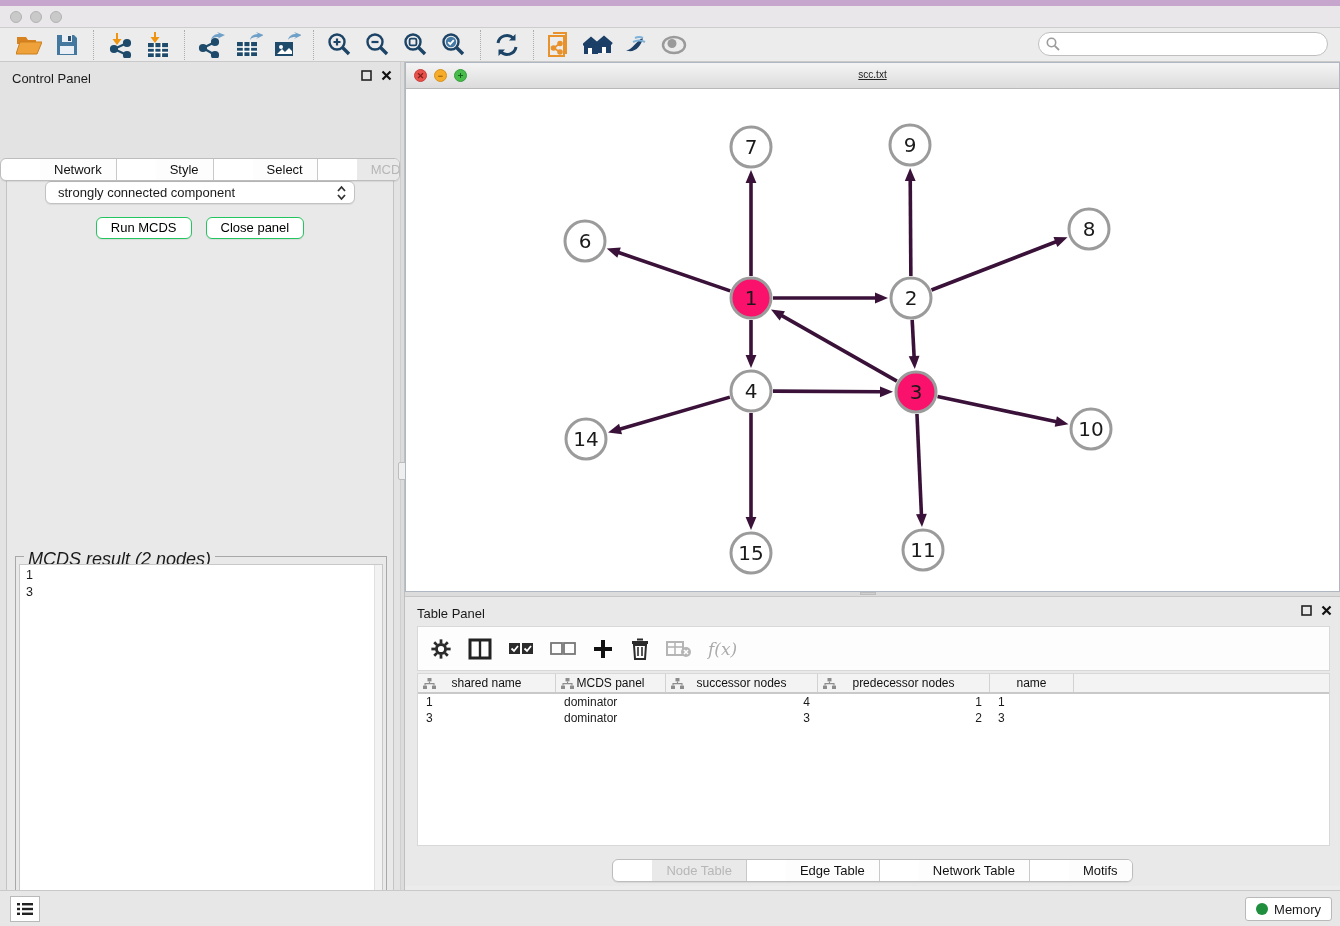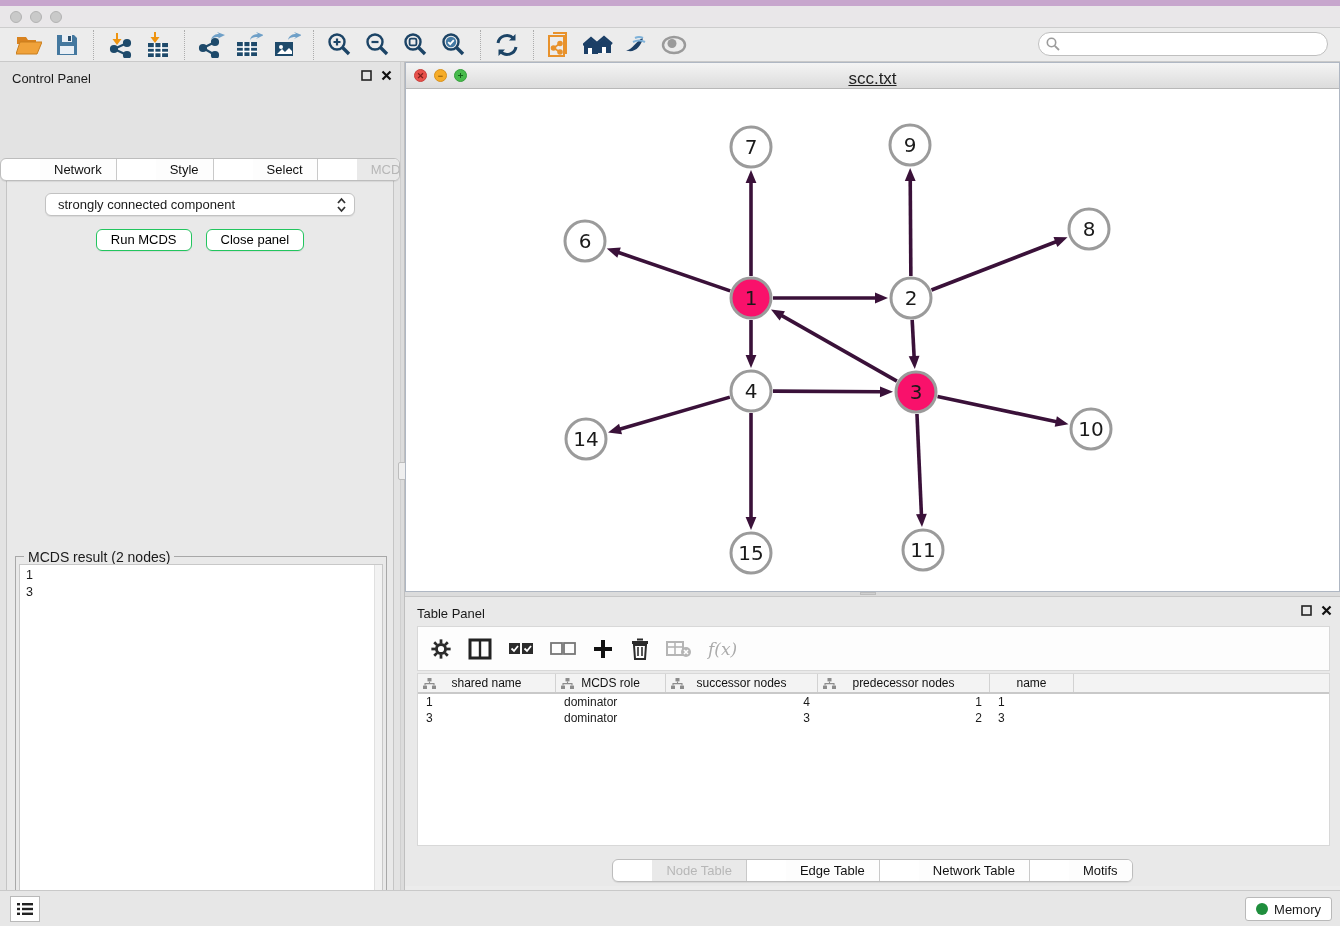--- a/index.html
+++ b/index.html
@@ -26,44 +26,44 @@
   .panel-head { height:32px; position:relative; }
   .panel-head .ptitle { position:absolute; left:12px; top:9px; font-size:13px; color:#1a1a1a; }
   .win-ctrls { position:absolute; right:8px; top:8px; display:flex; gap:9px; align-items:center; }
   .cp-tabs { position:absolute; left:0; right:0; top:96px; display:flex; justify-content:center; z-index:3; }
   .tabseg { display:inline-flex; border:1px solid #BDBDBD; border-radius:6px; overflow:hidden; background:#fff; box-shadow:0 1px 1px rgba(0,0,0,.08); }
   .tabseg .tab { padding:3px 14px; font-size:13px; background:#FDFDFD; color:#111; border-right:1px solid #C9C9C9; cursor:default;margin-left:39px; }
   .tabseg .tab:last-child { border-right:none; }
   .tabseg .tab.active { background:#E9E9E9; color:#B7B7B7; }
   #cp-content { position:absolute; left:6px; top:117px; width:388px; height:758px; background:#E9E9E9; border:1px solid #C5C5C5; }
   #opt-label { margin-top:20px; text-align:center; font-size:13px; }
-  #opt-select { position:relative; margin:13px auto 0; width:310px; height:23px; background:#fff; border:1px solid #C2C2C2; border-radius:6px; box-shadow:0 1px 1px rgba(0,0,0,.07); font-size:13px; line-height:21px; padding-left:12px; }
+  #opt-select { position:relative; margin:1px auto 0; width:310px; height:23px; background:#fff; border:1px solid #C2C2C2; border-radius:6px; box-shadow:0 1px 1px rgba(0,0,0,.07); font-size:13px; line-height:21px; padding-left:12px; }
   #opt-select .chev { position:absolute; right:7px; top:3px; }
   .btn-row { margin-top:13px; display:flex; justify-content:center; gap:14px; }
   .mac-btn { min-width:95px; height:22px; background:#fff; border:1px solid #22c55e; border-radius:6px; font-size:13px; text-align:center; line-height:20px; padding:0 14px; box-shadow:0 1px 1px rgba(0,0,0,.07); }
   #result-box { position:absolute; left:8px; top:376px; width:372px; height:376px; border:1px solid #A8A8A8; background:#E9E9E9; }
-  #result-legend { position:absolute; left:8px; top:-8px; background:#E9E9E9; padding:0 4px; font-size:14px; }
+  #result-legend { position:absolute; left:8px; top:-8px; background:#E9E9E9; padding:0 4px; font-size:18px;font-style:italic; }
   #result-inner { position:absolute; left:3px; top:7px; right:3px; bottom:3px; background:#fff; border:1px solid #C8C8C8; font-size:12.5px; line-height:17px; padding:2px 6px; position:absolute; }
   #result-inner .sbar { position:absolute; right:0; top:0; bottom:0; width:8px; background:#F2F2F2; border-left:1px solid #E0E0E0; }
 
   
   #vsplit { position:absolute; left:400px; top:62px; width:5px; height:828px; background:#DCDCDC; border-left:1px solid #CFCFCF; border-right:1px solid #BFBFBF; }
   #vsplit .grip { position:absolute; left:-3px; top:400px; width:9px; height:18px; background:#EFEFEF; border:1px solid #BDBDBD; border-radius:2px; }
   #hsplit { position:absolute; left:405px; top:592px; width:935px; height:4px; background:#DCDCDC; }
   #hsplit .grip { position:absolute; left:455px; top:0px; width:16px; height:3px; background:#CFCFCF; border:1px solid #BDBDBD; }
 
   
   #net-window { position:absolute; left:405px; top:62px; width:935px; height:530px; background:#fff; border:1px solid #AFB7C3; }
   #net-titlebar { height:26px; background:linear-gradient(#F4F4F4,#DCDCDC); border-bottom:1px solid #B8B8B8; position:relative; }
   .tl { width:13px; height:13px; border-radius:50%; display:flex; align-items:center; justify-content:center; font-size:9px; font-weight:bold; }
   .tl.red { background:#E8504A; border:1px solid #C8403C; color:#7E1D1A; }
   .tl.yel { background:#F6AC28; border:1px solid #D8921C; color:#8C5A07; }
   .tl.grn { background:#47BB4C; border:1px solid #35A03C; color:#14611B; }
   #net-titlebar .lights2 { position:absolute; left:8px; top:6px; display:flex; gap:7px; }
-  #net-titlebar .title { position:absolute; left:0; right:0; top:6px; text-align:center; font-size:17px; color:#222;text-decoration:underline; }
+  #net-titlebar .title { position:absolute; left:0; right:0; top:6px; text-align:center; font-size:10px; color:#222;text-decoration:underline; }
   #net-canvas { position:absolute; left:0; top:26px; width:933px; height:502px; background:#fff; }
 
   
   #table-panel { position:absolute; left:405px; top:596px; width:935px; height:290px; background:#E9E9E9; border-top:1px solid #C6C6C6; }
   #tp-toolbar { position:absolute; left:12px; top:29px; width:913px; height:45px; background:#FDFDFD; border:1px solid #D8D8D8; display:flex; align-items:center; padding-left:12px; gap:16px; }
   #tp-table { position:absolute; left:12px; top:76px; width:913px; height:173px; background:#fff; border:1px solid #D8D8D8; font-size:12px; }
   #tp-head { display:flex; height:20px; background:#F3F3F3; border-bottom:2px solid #C9C9C9; }
   .th { position:relative; border-right:1px solid #D2D2D2; display:flex; align-items:center; justify-content:center; font-size:12px; color:#111; }
   .th svg { position:absolute; left:5px; top:4px; }
   .tr { display:flex; height:16px; }
@@ -448,21 +448,21 @@
         </div>
         <div class="th c1">
           <svg width="13" height="12" viewBox="0 0 13 12">
             <g fill="#8C8C8C">
               <rect x="4.5" y="0" width="4" height="3.4"></rect>
               <rect x="0" y="7.6" width="4" height="3.4"></rect>
               <rect x="9" y="7.6" width="4" height="3.4"></rect>
             </g>
             <path d="M6.5 3.4v2.2M2 7.6V5.6h9v2" fill="none" stroke="#8C8C8C" stroke-width="1.1"></path>
           </svg>
-          <span>MCDS role</span>
+          <span>MCDS panel</span>
         </div>
         <div class="th c2">
           <svg width="13" height="12" viewBox="0 0 13 12">
             <g fill="#8C8C8C">
               <rect x="4.5" y="0" width="4" height="3.4"></rect>
               <rect x="0" y="7.6" width="4" height="3.4"></rect>
               <rect x="9" y="7.6" width="4" height="3.4"></rect>
             </g>
             <path d="M6.5 3.4v2.2M2 7.6V5.6h9v2" fill="none" stroke="#8C8C8C" stroke-width="1.1"></path>
           </svg>

